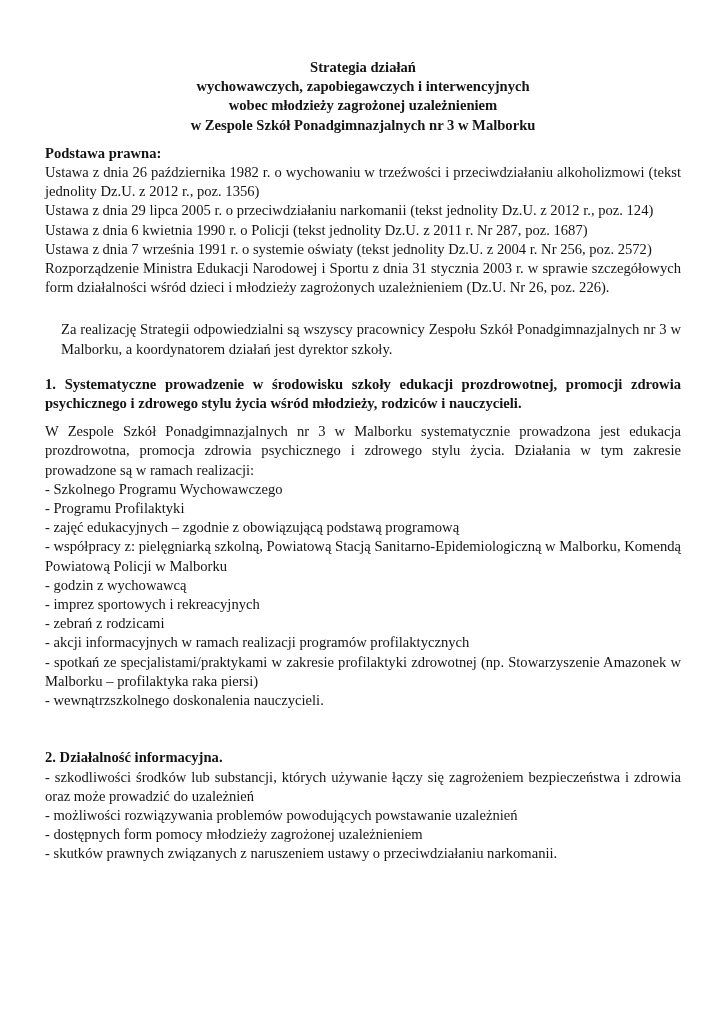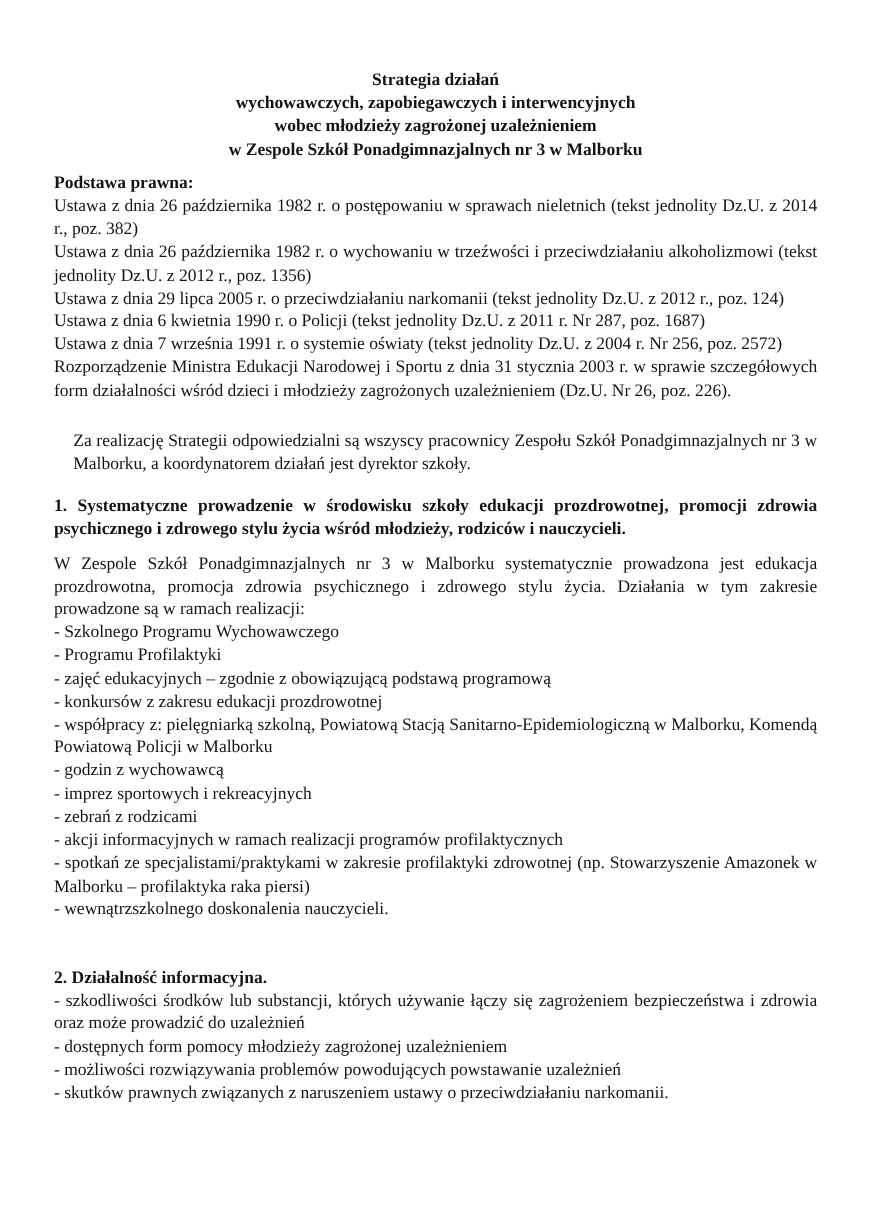--- a/index.html
+++ b/index.html
@@ -38,52 +38,50 @@
   <div class="title">
       <div>Strategia działań</div>
       <div>wychowawczych, zapobiegawczych i interwencyjnych</div>
       <div>wobec młodzieży zagrożonej uzależnieniem</div>
       <div>w Zespole Szkół Ponadgimnazjalnych nr 3 w Malborku</div>
     </div>
 
   <div>
     <div class="bold">Podstawa prawna:</div>
     <div class="just">
-        <div>Ustawa z dnia 26 października 1982 r. o postępowaniu w sprawach nieletnich (tekst jednolity Dz.U. z 2014 r., poz. 382)</div>
         <div>Ustawa z dnia 26 października 1982 r. o wychowaniu w trzeźwości i przeciwdziałaniu alkoholizmowi (tekst jednolity Dz.U. z 2012 r., poz. 1356)</div>
         <div>Ustawa z dnia 29 lipca 2005 r. o przeciwdziałaniu narkomanii (tekst jednolity Dz.U. z 2012 r., poz. 124)</div>
         <div>Ustawa z dnia 6 kwietnia 1990 r. o Policji (tekst jednolity Dz.U. z 2011 r. Nr 287, poz. 1687)</div>
         <div>Ustawa z dnia 7 września 1991 r. o systemie oświaty (tekst jednolity Dz.U. z 2004 r. Nr 256, poz. 2572)</div>
         <div>Rozporządzenie Ministra Edukacji Narodowej i Sportu z dnia 31 stycznia 2003 r. w sprawie szczegółowych form działalności wśród dzieci i młodzieży zagrożonych uzależnieniem (Dz.U. Nr 26, poz. 226).</div>
       </div>
   </div>
 
   <p class="intro">Za realizację Strategii odpowiedzialni są wszyscy pracownicy Zespołu Szkół Ponadgimnazjalnych nr 3 w Malborku, a koordynatorem działań jest dyrektor szkoły.</p>
 
   <div class="section-1-block">
     <div class="heading-1">1. Systematyczne prowadzenie w środowisku szkoły edukacji prozdrowotnej, promocji zdrowia psychicznego i zdrowego stylu życia wśród młodzieży, rodziców i nauczycieli.</div>
     <div class="just">W Zespole Szkół Ponadgimnazjalnych nr 3 w Malborku systematycznie prowadzona jest edukacja prozdrowotna, promocja zdrowia psychicznego i zdrowego stylu życia. Działania w tym zakresie prowadzone są w ramach realizacji:</div>
     <div class="just">
         <div>- Szkolnego Programu Wychowawczego</div>
         <div>- Programu Profilaktyki</div>
         <div>- zajęć edukacyjnych – zgodnie z obowiązującą podstawą programową</div>
-        <div>- konkursów z zakresu edukacji prozdrowotnej</div>
         <div>- współpracy z: pielęgniarką szkolną, Powiatową Stacją Sanitarno-Epidemiologiczną w Malborku, Komendą Powiatową Policji w Malborku</div>
         <div>- godzin z wychowawcą</div>
         <div>- imprez sportowych i rekreacyjnych</div>
         <div>- zebrań z rodzicami</div>
         <div>- akcji informacyjnych w ramach realizacji programów profilaktycznych</div>
         <div>- spotkań ze specjalistami/praktykami  w zakresie profilaktyki zdrowotnej (np. Stowarzyszenie Amazonek w Malborku – profilaktyka raka piersi)</div>
         <div>- wewnątrzszkolnego doskonalenia nauczycieli.</div>
       </div>
   </div>
 
   <div>
     <div class="heading-2">2. Działalność informacyjna.</div>
     <div class="just">
         <div>- szkodliwości środków lub substancji, których używanie łączy się  zagrożeniem bezpieczeństwa i zdrowia oraz może prowadzić do uzależnień</div>
+        <div>- możliwości rozwiązywania problemów powodujących powstawanie uzależnień</div>
         <div>- dostępnych form pomocy młodzieży zagrożonej uzależnieniem</div>
-        <div>- możliwości rozwiązywania problemów powodujących powstawanie uzależnień</div>
         <div>- skutków prawnych związanych z naruszeniem ustawy o przeciwdziałaniu narkomanii.</div>
       </div>
   </div>
 
 </div>
 
 </body></html>

